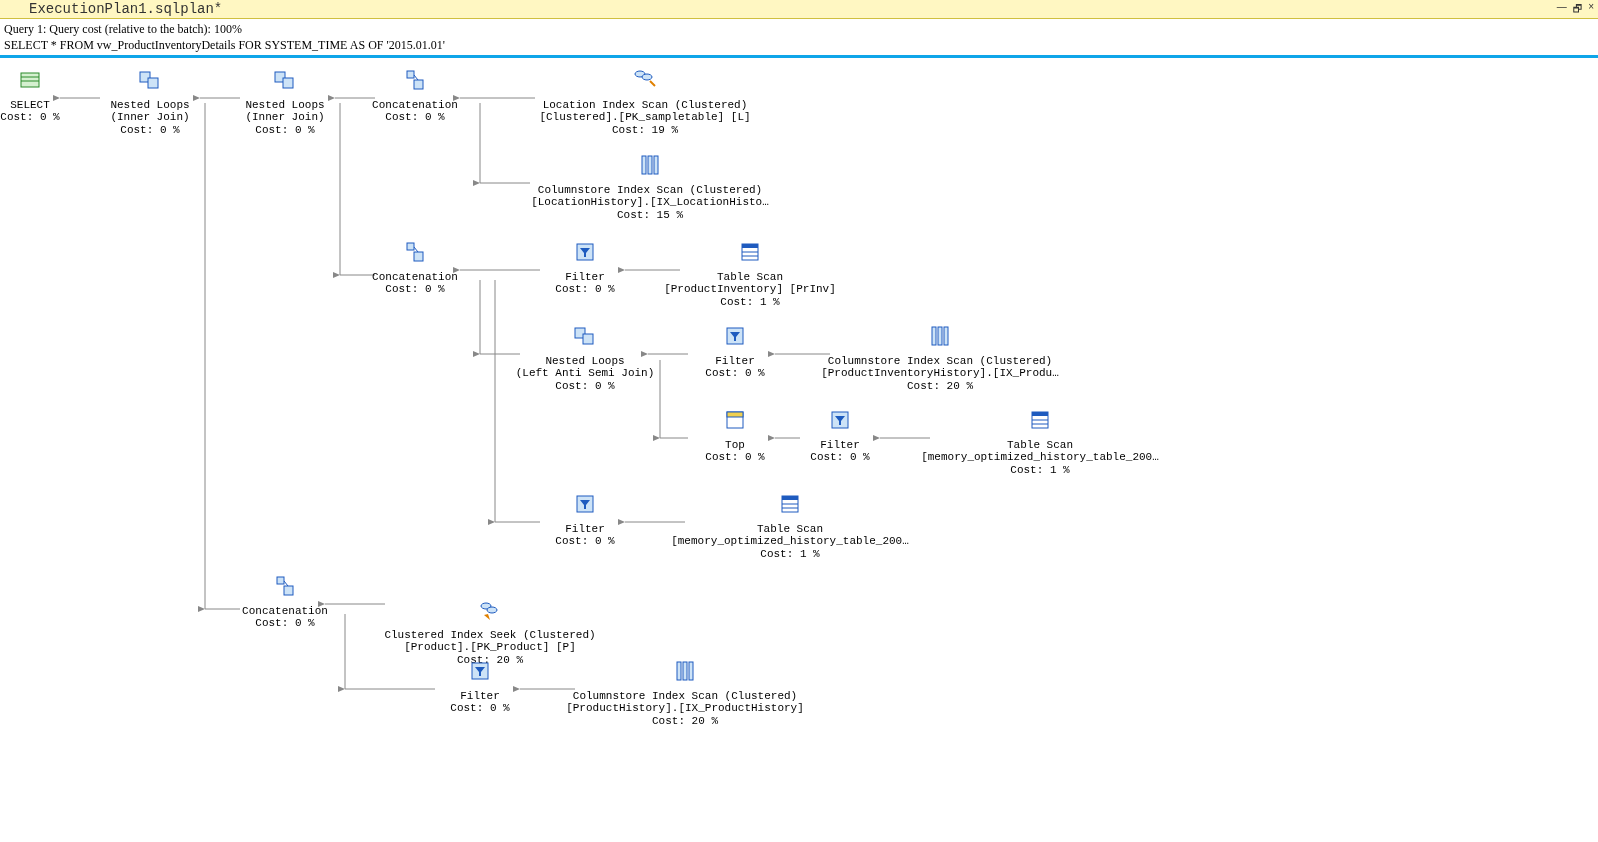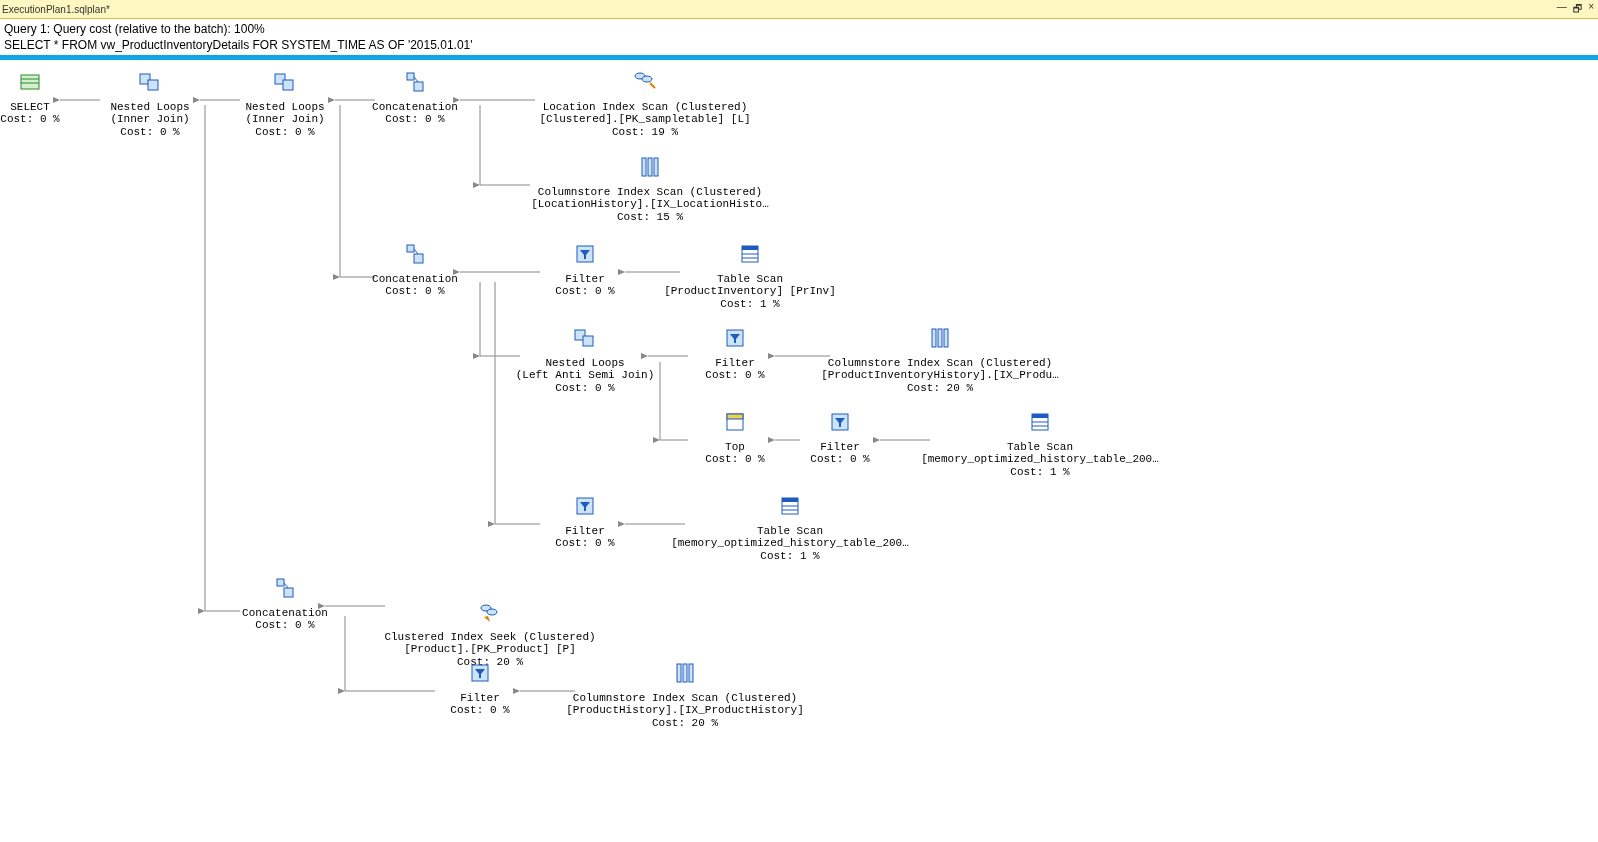--- a/index.html
+++ b/index.html
@@ -14,38 +14,39 @@
   .tab-bar {
     background: #fff7c2;
     border-bottom: 1px solid #d0c040;
     height: 18px;
     display: flex;
     align-items: center;
     padding-left: 2px;
     justify-content: space-between;
   }
   .tab-title {
-    font-family: Liberation Sans, sans-serif;
-    font-size: 10px;
+    font-family: Liberation Mono, monospace;
+    font-size: 14px;
     color: #333;
+    margin-left: 27px;
   }
   .window-controls {
     display: flex;
     gap: 6px;
     padding-right: 4px;
     font-family: "Segoe UI", sans-serif;
     font-size: 10px;
     color: #333;
   }
   .header {
-    font-family: Liberation Sans, sans-serif;
+    font-family: Liberation Serif, serif;
     font-size: 12px;
     padding: 3px 4px 2px 4px;
     line-height: 1.3;
-    border-bottom: 5px solid #0ea5e9;
+    border-bottom: 3px solid #0ea5e9;
     white-space: pre;
   }
   .canvas {
     position: relative;
     width: 1598px;
     height: 780px;
   }
   .node {
     position: absolute;
     width: 180px;

